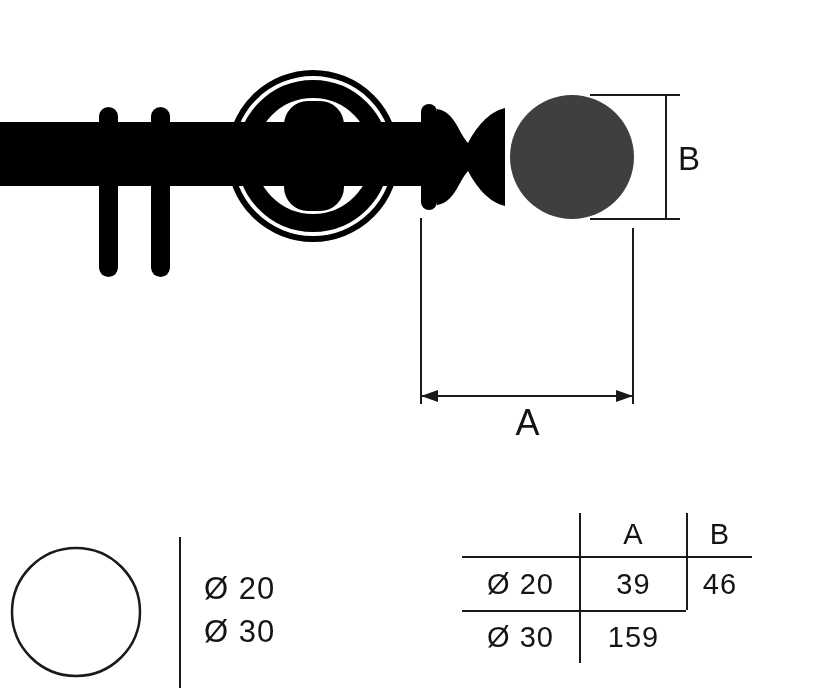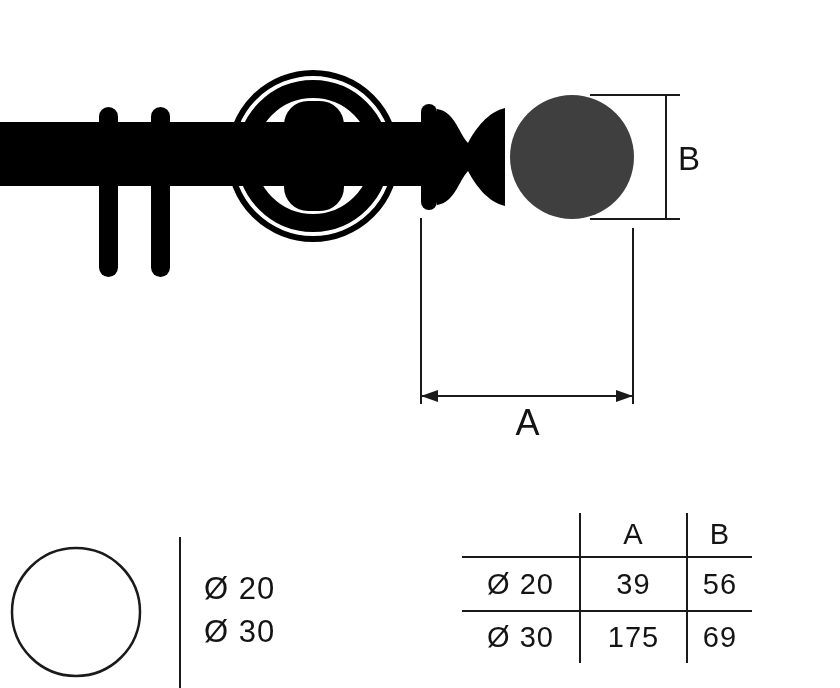--- a/index.html
+++ b/index.html
@@ -106,20 +106,19 @@
   <div class="label section-label-2">Ø 30</div>
 
   <div class="dim-table">
 
     <div class="cell col-1 row-0"></div>
     <div class="cell col-2 row-0">A</div>
     <div class="cell col-3 row-0">B</div>
 
     <div class="cell col-1 row-1">Ø 20</div>
     <div class="cell col-2 row-1">39</div>
-    <div class="cell col-3 row-1">56</div>
+    <div class="cell col-3 row-1">46</div>
 
     <div class="cell col-1 row-2">Ø 30</div>
-    <div class="cell col-2 row-2">175</div>
-    <div class="cell col-3 row-2">69</div>
+    <div class="cell col-2 row-2">159</div>
   </div>
 
 </div>
 
 </body></html>

